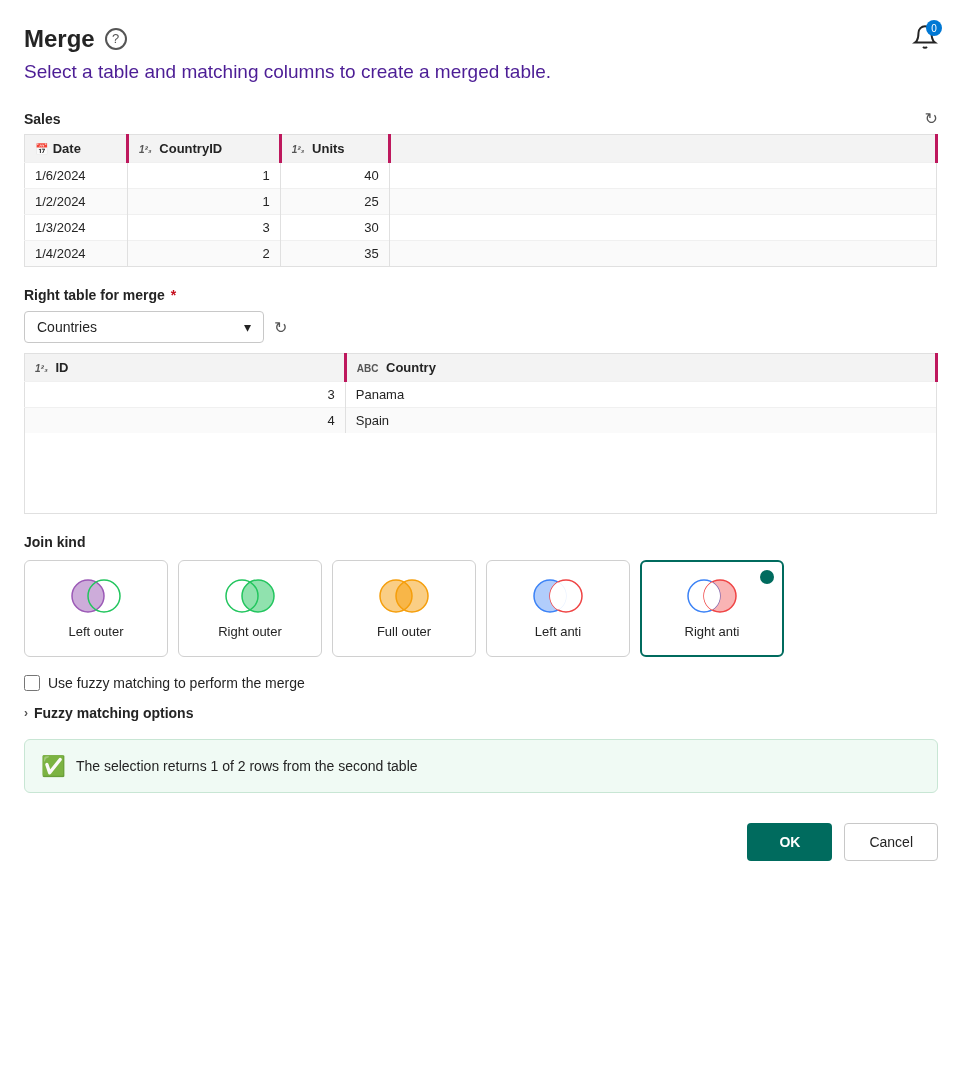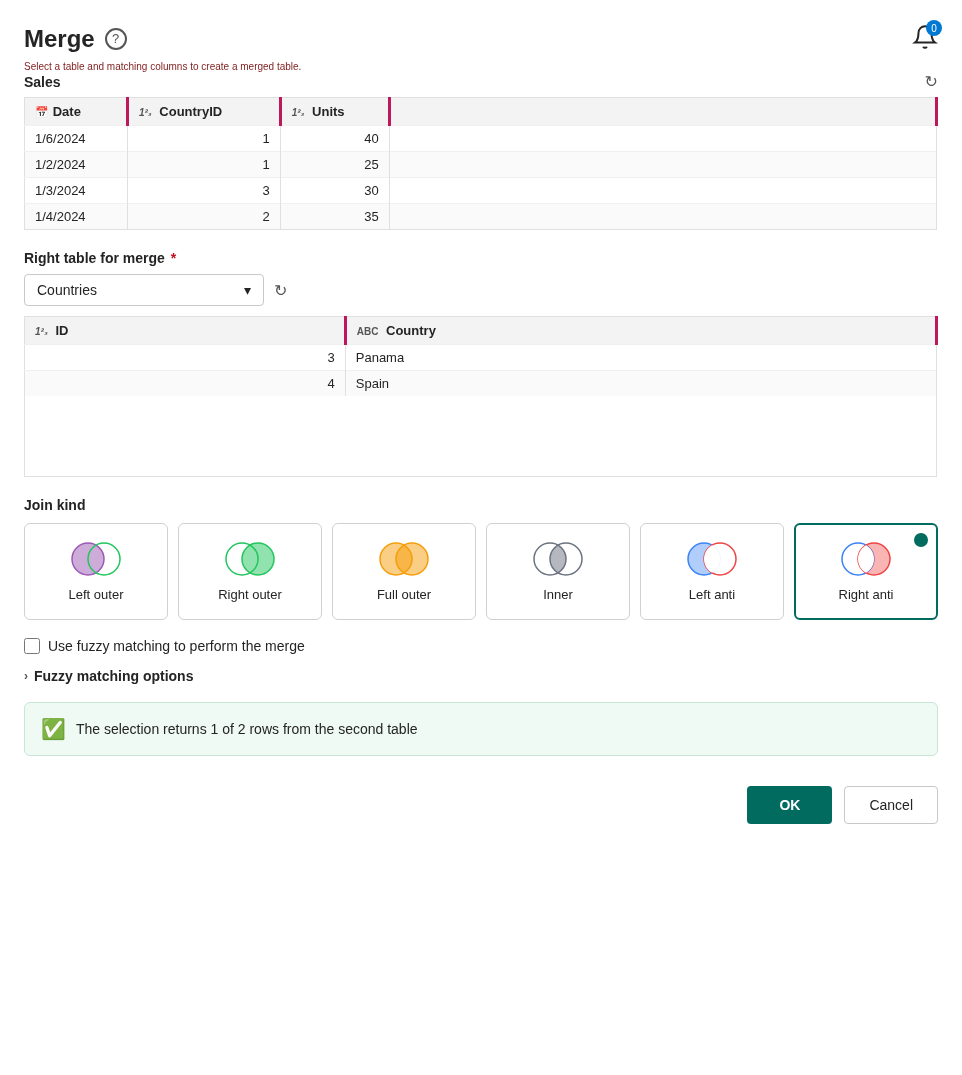--- a/index.html
+++ b/index.html
@@ -63,23 +63,23 @@
       border-radius: 50%;
       font-size: 10px;
       width: 16px;
       height: 16px;
       display: flex;
       align-items: center;
       justify-content: center;
     }
 
     .subtitle {
-      color: #7f1d1d;
-      margin-bottom: 0;
-      font-size: 10px;
+      color: #4c1d95;
+      margin-bottom: 26px;
+      font-size: 19px;
     }
 
     .section-label {
       font-size: 14px;
       font-weight: 600;
       margin-bottom: 6px;
       display: flex;
       align-items: center;
       justify-content: space-between;
     }
@@ -407,31 +407,20 @@
   </div>
 
   <div class="join-card">
     <svg width="52" height="36" viewBox="0 0 52 36">
       <circle cx="18" cy="18" r="16" fill="#f59e0b" fill-opacity="0.5" stroke="#f59e0b" stroke-width="1.5"></circle>
       <circle cx="34" cy="18" r="16" fill="#f59e0b" fill-opacity="0.5" stroke="#f59e0b" stroke-width="1.5"></circle>
     </svg>
     <span class="join-card-label">Full outer</span>
   </div>
 
-  <div class="join-card">
-    <svg width="52" height="36" viewBox="0 0 52 36">
-      <circle cx="18" cy="18" r="16" fill="none" stroke="#6b7280" stroke-width="1.5"></circle>
-      <circle cx="34" cy="18" r="16" fill="none" stroke="#6b7280" stroke-width="1.5"></circle>
-      <clipPath id="left-clip">
-        <circle cx="18" cy="18" r="16"></circle>
-      </clipPath>
-      <circle cx="34" cy="18" r="16" fill="#6b7280" fill-opacity="0.5" clip-path="url(#left-clip)"></circle>
-    </svg>
-    <span class="join-card-label">Inner</span>
-  </div>
 
   <div class="join-card">
     <svg width="52" height="36" viewBox="0 0 52 36">
       <circle cx="18" cy="18" r="16" fill="#3b82f6" fill-opacity="0.4" stroke="#3b82f6" stroke-width="1.5"></circle>
       <circle cx="34" cy="18" r="16" fill="#fff" fill-opacity="0.9" stroke="#ef4444" stroke-width="1.5"></circle>
       <clipPath id="left-clip2">
         <circle cx="18" cy="18" r="16"></circle>
       </clipPath>
       <circle cx="34" cy="18" r="16" fill="#fff" fill-opacity="1" clip-path="url(#left-clip2)"></circle>
     </svg>

